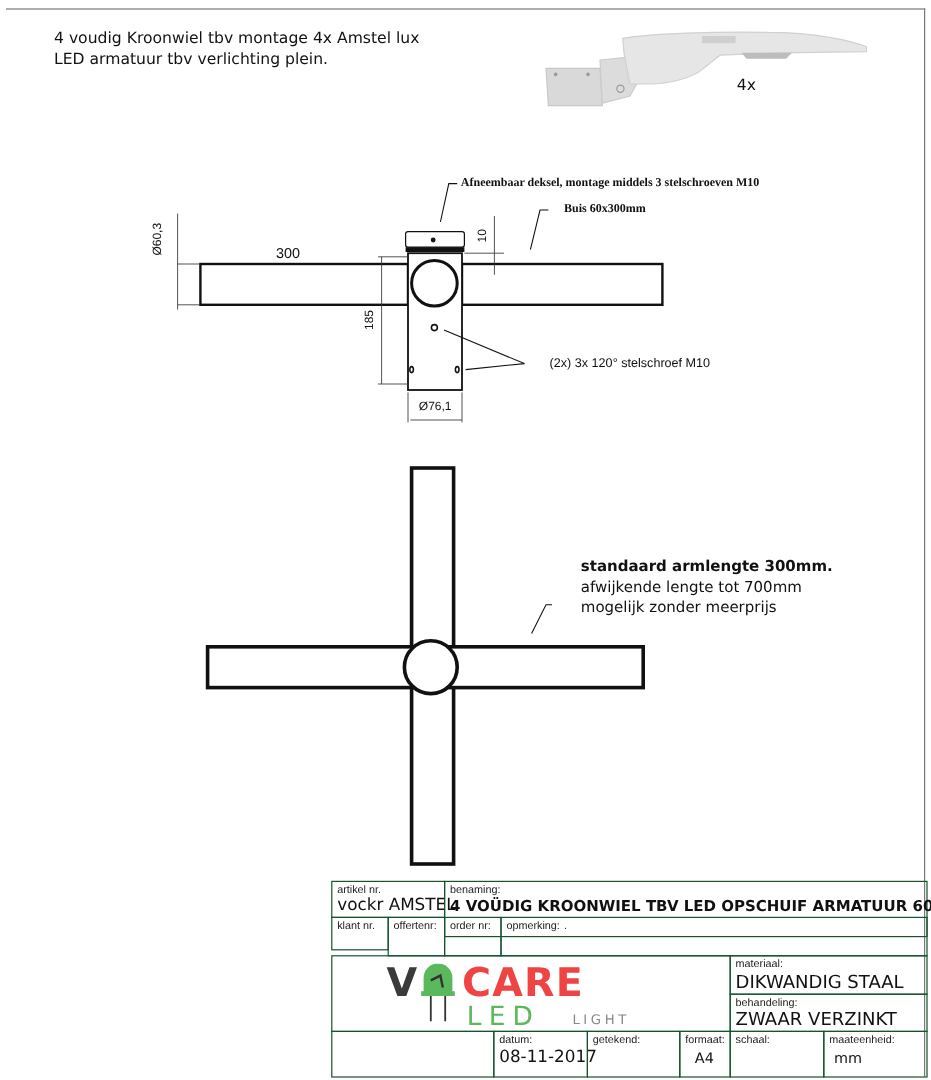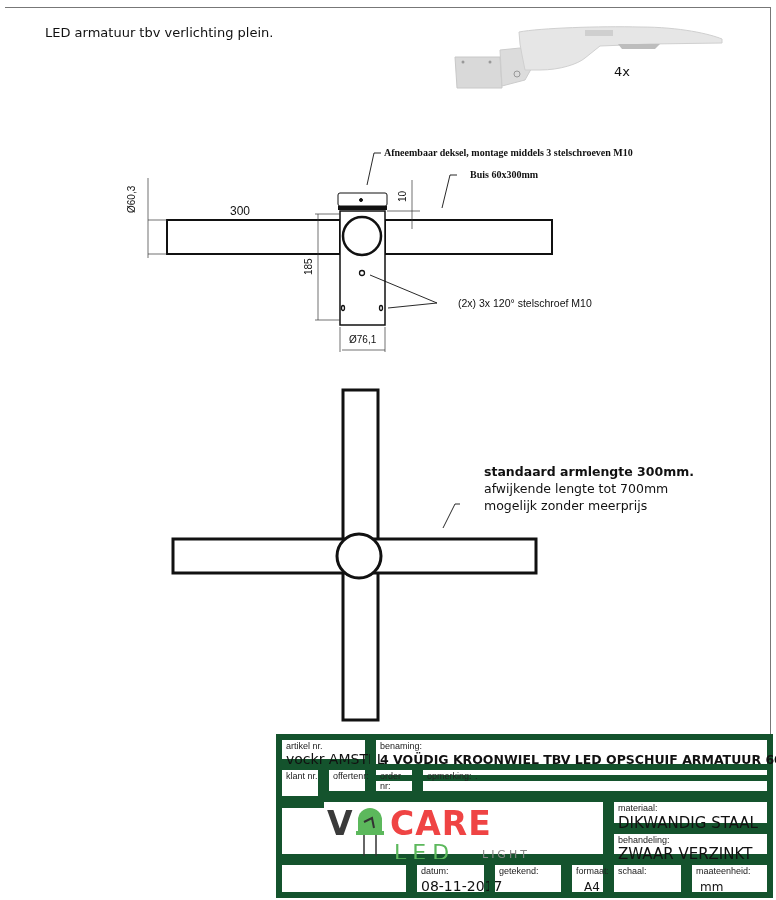--- a/index.html
+++ b/index.html
@@ -12,31 +12,32 @@
   .qty { position: absolute; left: 614px; top: 64px; font-size: 13px; font-family: "DejaVu Sans", sans-serif; }
   svg { position: absolute; left: 0; top: 0; }
   .lbl { position: absolute; white-space: nowrap; }
   .callout { font-family: Liberation Serif, serif; font-weight: bold; font-size: 10px; }
   .dim { font-family: "Liberation Sans", sans-serif; font-size: 11px; }
   .note { position: absolute; left: 484px; top: 463px; font-family: "DejaVu Sans", sans-serif; font-size: 12.5px; line-height: 17px; }
   .note b { font-weight: bold; }
 
   
   .tb { position: absolute; left: 276px; top: 734px; width: 497px; height: 164px; }
-  .cell { position: absolute; border: 6px solid #14532d; box-sizing: border-box; }
+  .cell { position: absolute; border: 1px solid #14532d; box-sizing: border-box; }
   .cap { position: absolute; left: 4px; top: 1px; font-size: 9px; color: #222; font-family: "Liberation Sans", sans-serif; }
   .val { position: absolute; left: 4px; font-family: "DejaVu Sans", sans-serif; color: #111; white-space: nowrap; }
   .logo-v { position: absolute; font-family: "DejaVu Sans", sans-serif; font-weight: bold; }
 </style>
 </head>
 <body>
 
 <div class="page-border"></div>
 
 <div class="desc">
+  <div>4 voudig Kroonwiel tbv montage 4x Amstel lux</div>
   <div>LED armatuur tbv verlichting plein.</div>
 </div>
 
 <svg width="776" height="900">
   <g>
 
     <path d="M455 57 L500 57 L502 88 L457 88 Z" fill="#d9d9d9" stroke="#c8c8c8"></path>
     <circle cx="463" cy="62" r="1.5" fill="#999"></circle>
       <circle cx="490" cy="62" r="1.5" fill="#999"></circle>
     <path d="M500 50 L520 48 L535 62 L525 80 L502 86 Z" fill="#dcdcdc" stroke="#ccc"></path>
@@ -124,21 +125,21 @@
 
   <div class="cell" style="left:0;top:0;width:95px;height:31px;">
     <span class="cap">artikel nr.</span>
     <span class="val" style="top:11px;font-size:14px;">vockr AMSTEL</span>
   </div>
   <div class="cell" style="left:94px;top:0;width:403px;height:47px;">
     <span class="cap">benaming:</span>
     <span class="val" style="top:12px;font-size:12.5px;font-weight:bold;">4 VOÜDIG KROONWIEL TBV LED OPSCHUIF ARMATUUR 60MM</span>
   </div>
 
-  <div class="cell" style="left:0;top:30px;width:48px;height:44px;padding-left:20px;">
+  <div class="cell" style="left:0;top:30px;width:48px;height:28px;padding-left:20px;">
     <span class="cap">klant nr.</span>
   </div>
   <div class="cell" style="left:47px;top:30px;width:48px;height:33px;">
     <span class="cap">offertenr:</span>
   </div>
   <div class="cell" style="left:94px;top:30px;width:48px;height:33px;">
     <span class="cap">order nr:</span>
   </div>
   <div class="cell" style="left:141px;top:30px;width:356px;height:33px;">
     <span class="cap">opmerking:</span>

